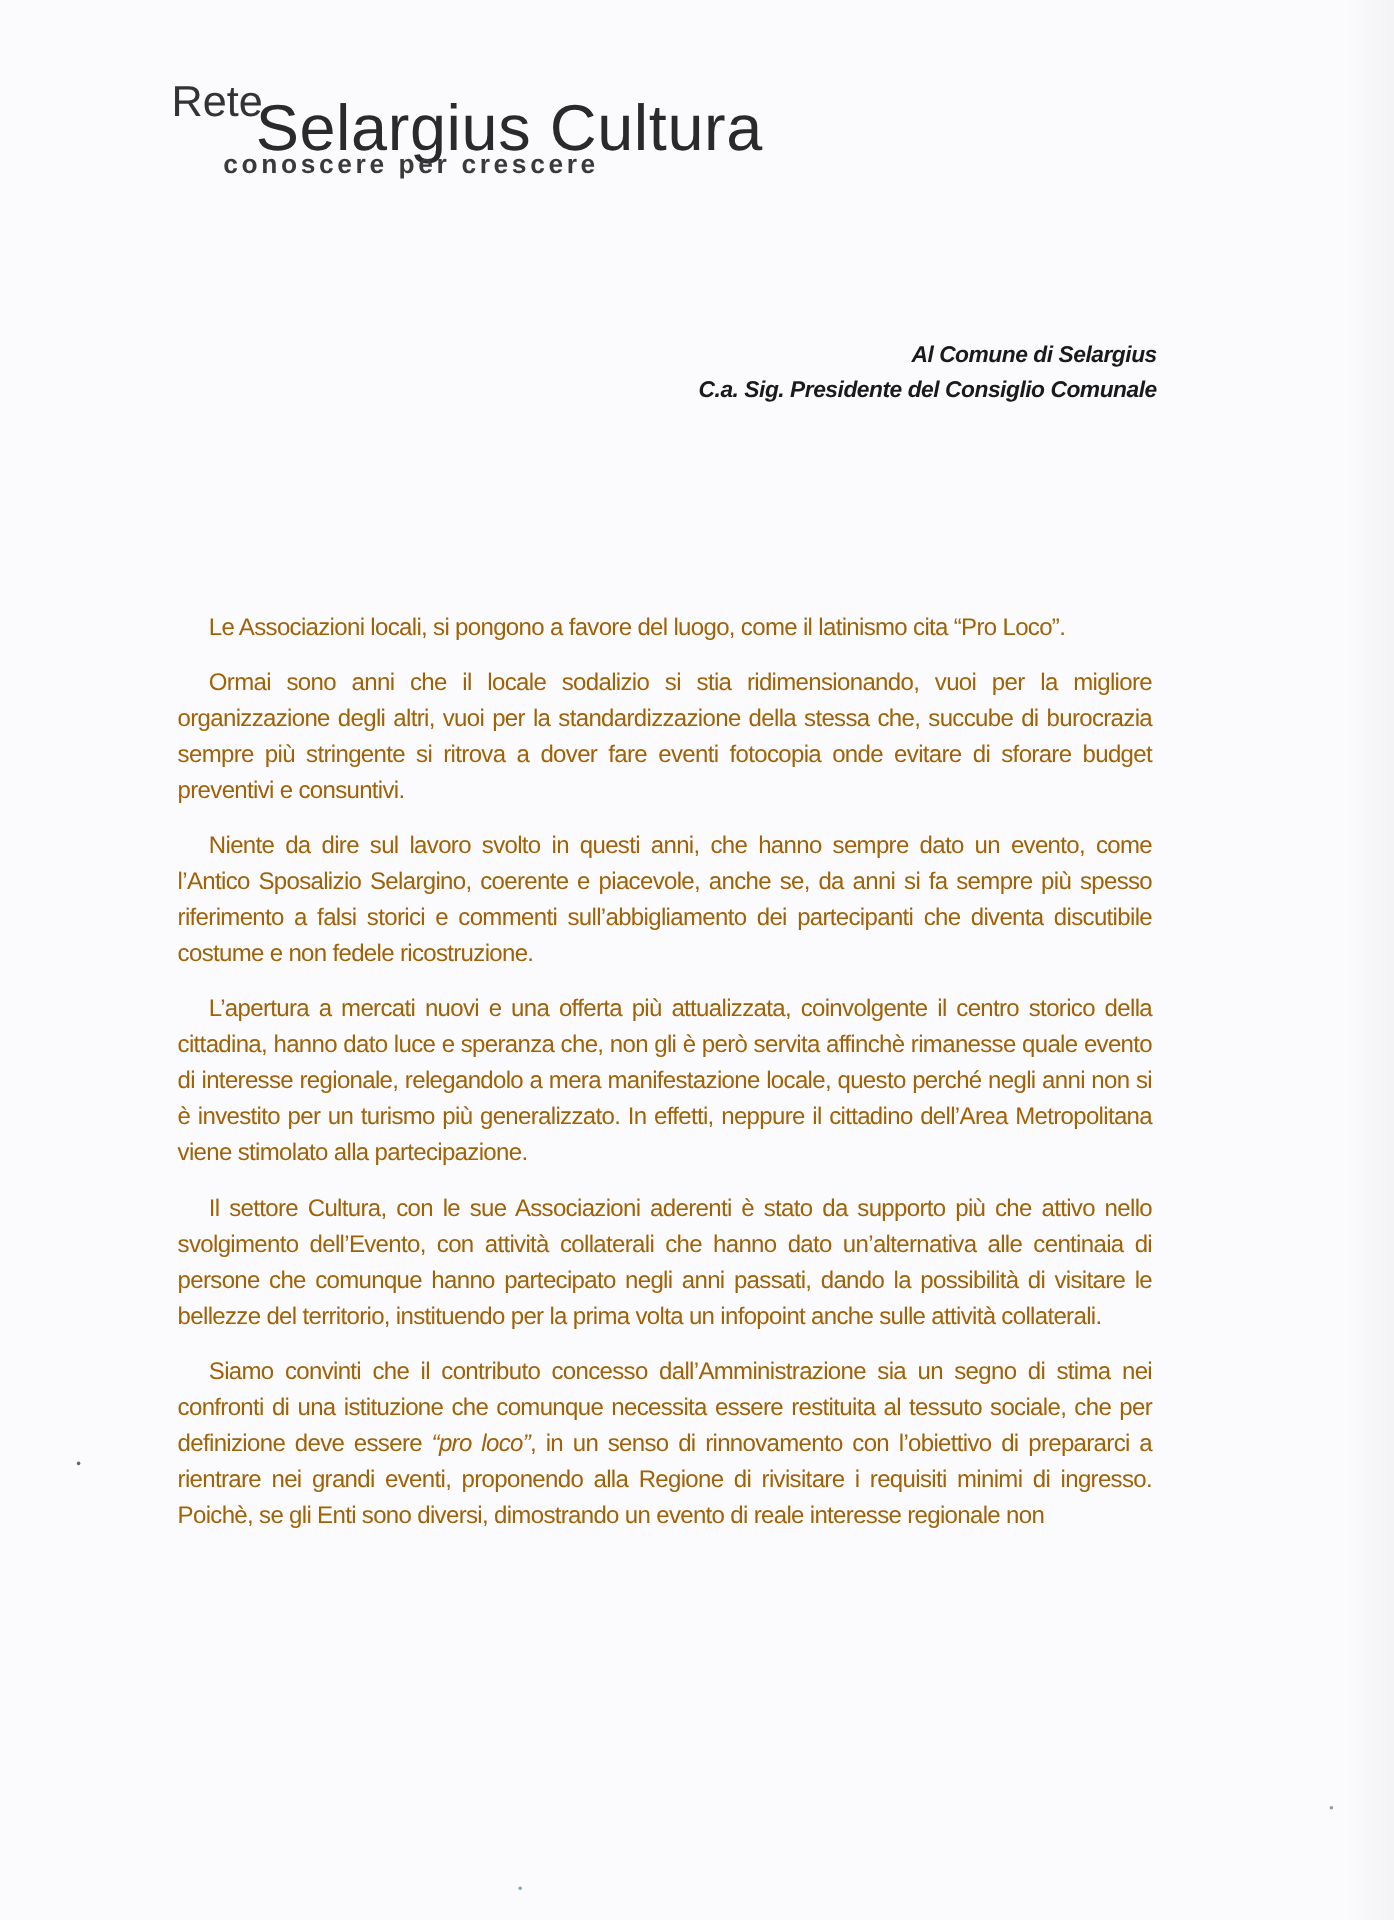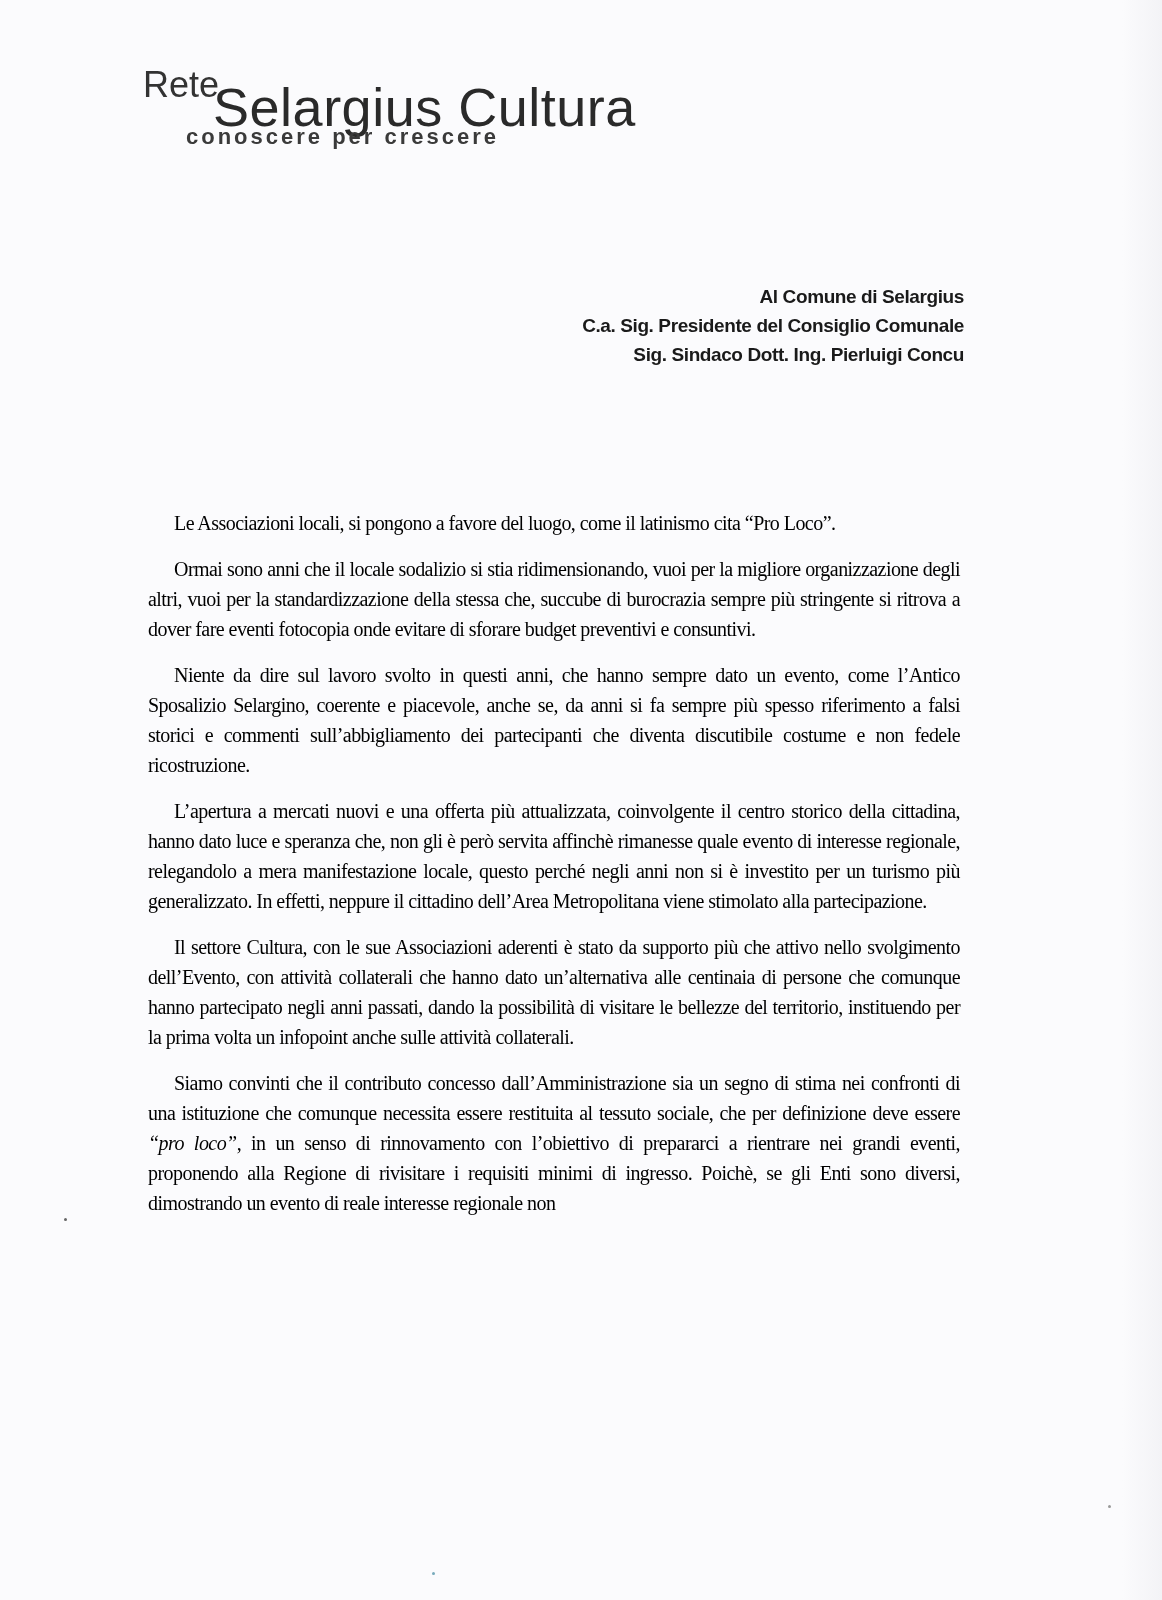--- a/index.html
+++ b/index.html
@@ -34,48 +34,48 @@
   }
   .addressees {
     position: absolute; right: 198px; top: 282px;
     text-align: right;
   }
   .addressee {
     font-family: "Liberation Sans", sans-serif;
     font-weight: bold; font-size: 19px; line-height: 29.2px;
     color: #1a1a1a; letter-spacing: -0.4px;
     white-space: nowrap;
+    font-style: italic;
   }
   .body-text {
     position: absolute; left: 148px; top: 508px; width: 812px;
   }
   .para {
-    font-family: Liberation Serif, serif;
+    font-family: Liberation Sans, sans-serif;
     font-size: 20px; line-height: 30px;
     text-align: justify; text-indent: 26px;
-    margin: 0 0 16px 0; color: #000000;
+    margin: 0 0 16px 0; color: #a16207;
     letter-spacing: -0.55px;
   }
   .para i { font-style: italic; }
   .speck { position: absolute; width: 3px; height: 3px; border-radius: 50%; background: #666; }
 </style>
 </head>
 <body>
 
 <div class="page-edge"></div>
 
 <div class="logo">
   <span class="logo-rete">Rete</span><span class="logo-main">Selargius Cultura</span>
 </div>
 <div class="tagline">conoscere per crescere</div>
 
 <div class="addressees">
   <div class="addressee">Al Comune di Selargius</div>
   <div class="addressee">C.a. Sig. Presidente del Consiglio Comunale</div>
-  <div class="addressee">Sig. Sindaco Dott. Ing. Pierluigi Concu</div>
 </div>
 
 <div class="body-text">
   <p class="para">Le Associazioni locali, si pongono a favore del luogo, come il latinismo cita “Pro Loco”.</p>
   <p class="para">Ormai sono anni che il locale sodalizio si stia ridimensionando, vuoi per la migliore organizzazione degli altri, vuoi per la standardizzazione della stessa che, succube di burocrazia sempre più stringente si ritrova a dover fare eventi fotocopia onde evitare di sforare budget preventivi e consuntivi.</p>
   <p class="para">Niente da dire sul lavoro svolto in questi anni, che hanno sempre dato un evento, come l’Antico Sposalizio Selargino, coerente e piacevole, anche se, da anni si fa sempre più spesso riferimento a falsi storici e commenti sull’abbigliamento dei partecipanti che diventa discutibile costume e non fedele ricostruzione.</p>
   <p class="para">L’apertura a mercati nuovi e una offerta più attualizzata, coinvolgente il centro storico della cittadina, hanno dato luce e speranza che, non gli è però servita affinchè rimanesse quale evento di interesse regionale, relegandolo a mera manifestazione locale, questo perché negli anni non si è investito per un turismo più generalizzato. In effetti, neppure il cittadino dell’Area Metropolitana viene stimolato alla partecipazione.</p>
   <p class="para">Il settore Cultura, con le sue Associazioni aderenti è stato da supporto più che attivo nello svolgimento dell’Evento, con attività collaterali che hanno dato un’alternativa alle centinaia di persone che comunque hanno partecipato negli anni passati, dando la possibilità di visitare le bellezze del territorio, instituendo per la prima volta un infopoint anche sulle attività collaterali.</p>
   <p class="para"><span>Siamo convinti che il contributo concesso dall’Amministrazione sia un segno di stima nei confronti di una istituzione che comunque necessita essere restituita al tessuto sociale, che per definizione deve essere </span><i>“pro loco”</i><span>, in un senso di rinnovamento con l’obiettivo di prepararci a rientrare nei grandi eventi, proponendo alla Regione di rivisitare i requisiti minimi di ingresso. Poichè, se gli Enti sono diversi, dimostrando un evento di reale interesse regionale non</span></p>
 </div>

